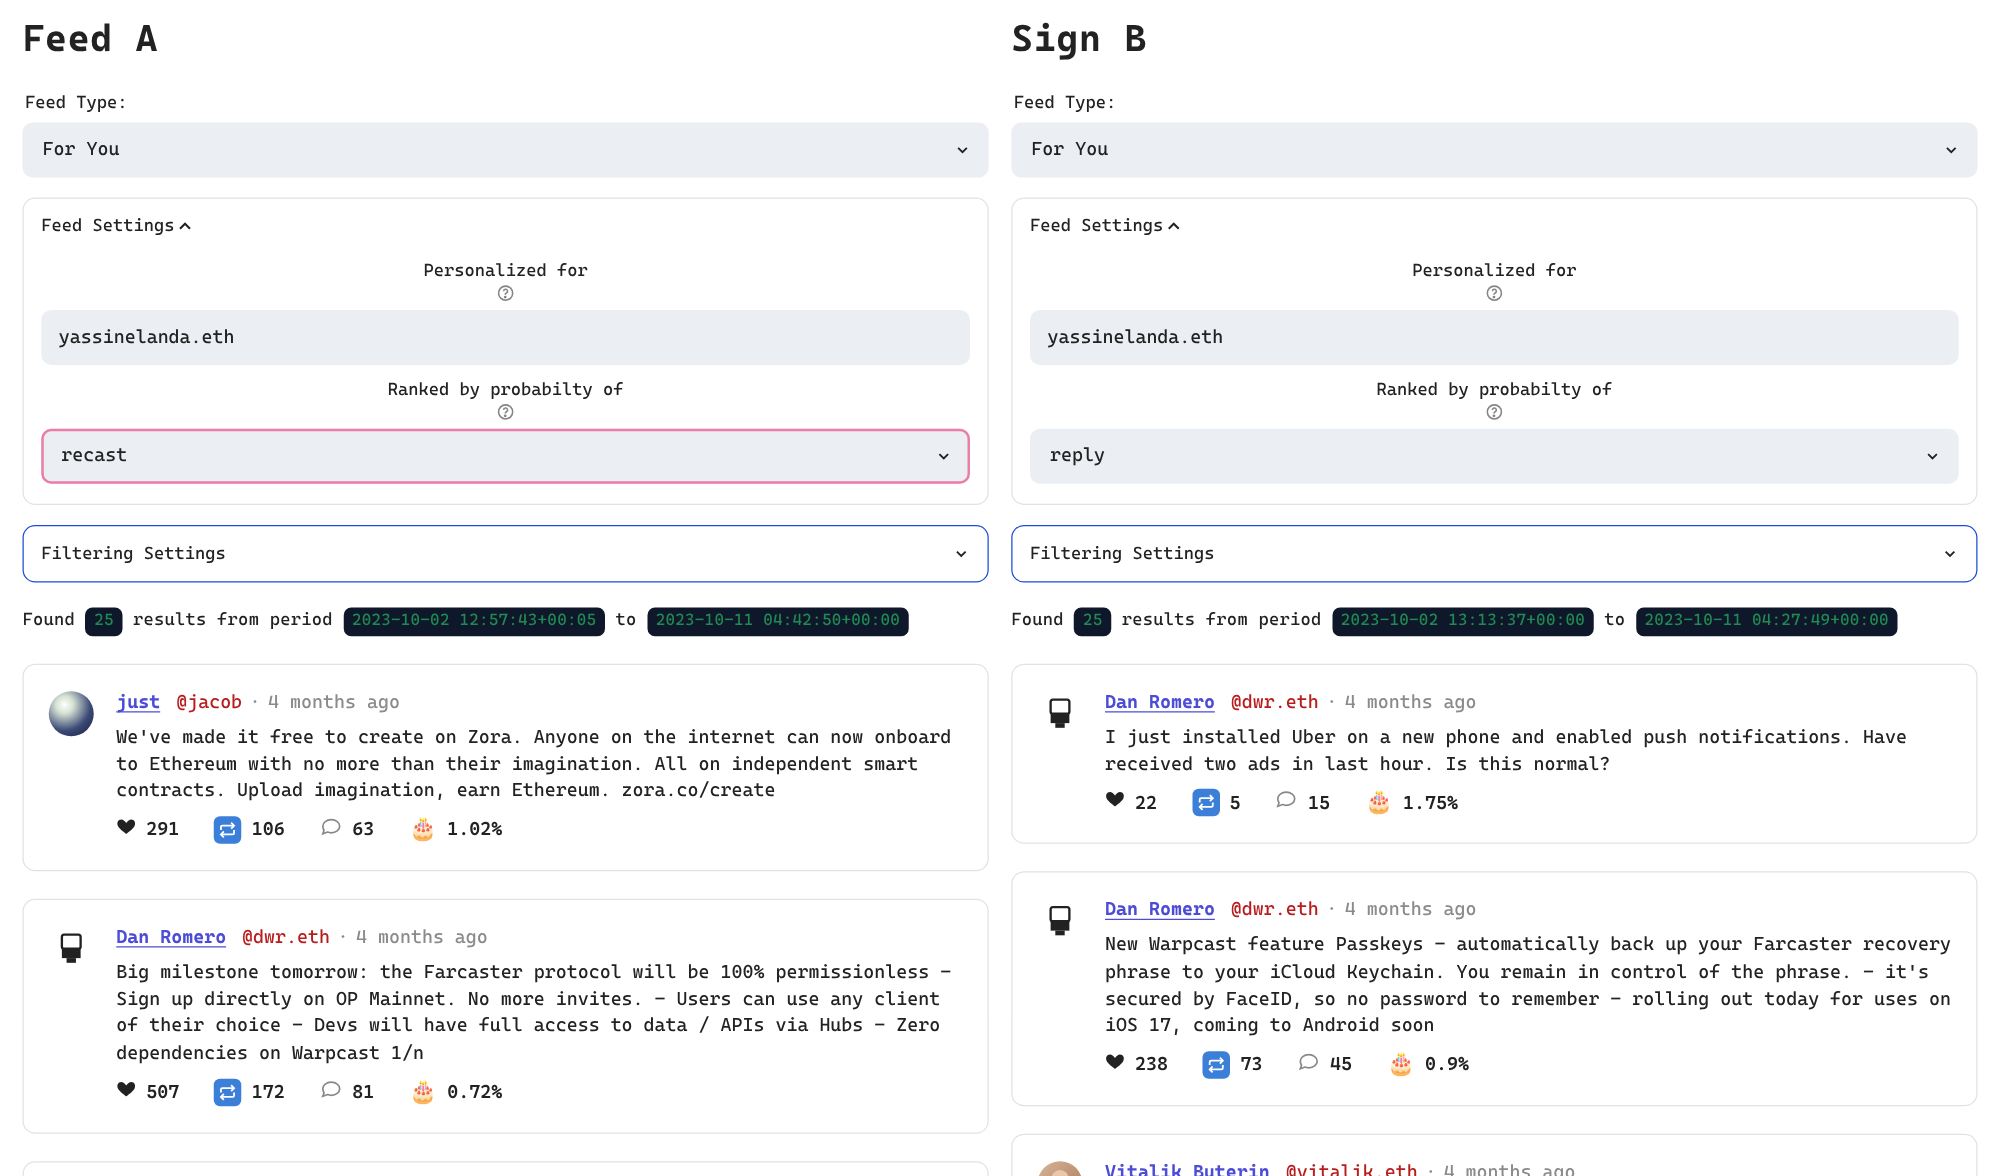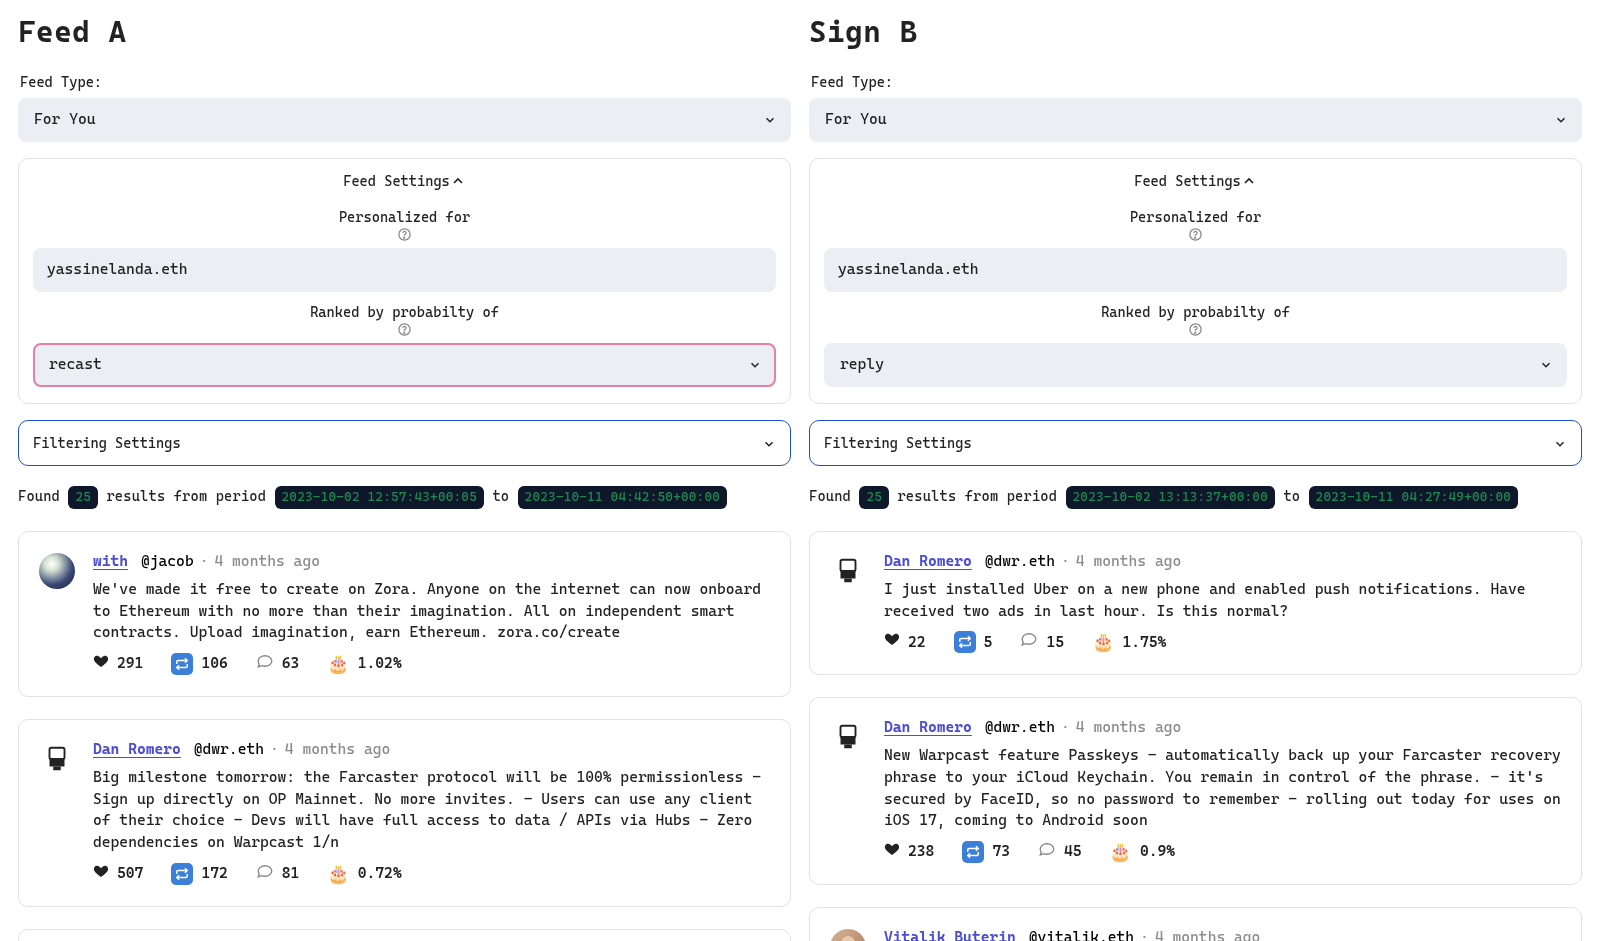--- a/index.html
+++ b/index.html
@@ -48,21 +48,21 @@
   .chevron svg, .help svg { display:block; }
   .panel {
     border: 1px solid #e2e2e2;
     border-radius: 10px;
     padding: 10px 14px 16px 14px;
     margin-top: 16px;
   }
   .panel-head {
     display: flex;
     align-items: center;
-    justify-content: center;
+    justify-content: flex-start;
     font-size: 14px;
     padding: 2px 0 6px 0;
   }
   .panel-head .chev-right { width:16px; height:16px; }
   .sub-row {
     display: flex;
     align-items: center;
     justify-content: space-between;
     margin-top: 10px;
     font-size: 14px;
@@ -118,21 +118,21 @@
     border-radius: 50%;
     flex-shrink: 0;
     margin-top: 2px;
     display:flex; align-items:center; justify-content:center;
     font-size: 20px;
     overflow:hidden;
   }
   .post-body { flex:1; min-width:0; }
   .byline { font-size: 15px; margin-bottom: 6px;}
   .byline .name { color:#4c4cd6; font-weight:700; text-decoration: underline; text-underline-offset: 3px; }
-  .byline .handle { color:#000000; margin-left:4px; }
+  .byline .handle { color:#b91c1c; margin-left:4px; }
   .byline .dot { color:#8b8b8b; margin:0 6px; }
   .byline .time { color:#8b8b8b; }
   .content { font-size:15px; white-space: normal; word-wrap: break-word;}
   .metrics {
     display:flex;
     align-items:center;
     gap: 28px;
     margin-top: 7px;
     font-weight: 600;
     font-size: 15px;
@@ -199,21 +199,21 @@
       <div class="collapsed-panel">
         <span>Filtering Settings</span>
         <span style="width: 14px; height: 14px;"><svg viewBox="0 0 24 24" fill="none" stroke="currentColor" stroke-width="2.5">
             <polyline points="6 9 12 15 18 9"></polyline>
           </svg></span>
       </div>
       <div class="found-line"><span>Found</span> <span class="chip">25</span> <span>results from period</span> <span class="chip">2023-10-02 12:57:43+00:05</span> <span>to</span> <span class="chip">2023-10-11 04:42:50+00:00</span></div>
       <div class="post">
         <div class="avatar" style="background: radial-gradient(circle at 35% 30%, rgb(255, 255, 255) 0%, rgb(214, 226, 210) 20%, rgb(60, 74, 120) 60%, rgb(18, 26, 54) 100%);"></div>
         <div class="post-body">
-          <div class="byline"><a href="#" class="name">with</a> <span class="handle">@jacob</span><span class="dot">·</span><span class="time">4 months ago</span></div>
+          <div class="byline"><a href="#" class="name">just</a> <span class="handle">@jacob</span><span class="dot">·</span><span class="time">4 months ago</span></div>
           <div class="content">We've made it free to create on Zora. Anyone on the internet can now onboard to Ethereum with no more than their imagination. All on independent smart contracts. Upload imagination, earn Ethereum. zora.co/create</div>
           <div class="metrics">
             <div class="metric">
               <span class="icon-heart"><svg viewBox="0 0 24 24" fill="currentColor">
                   <path d="M12 21s-7.5-4.9-10-9.4C.3 8 2.1 4 6 4c2.3 0 4 1.5 6 4 2-2.5 3.7-4 6-4 3.9 0 5.7 4 4 7.6C19.5 16.1 12 21 12 21z"></path>
                 </svg></span>
               <span>291</span>
             </div>
             <div class="metric">
               <span class="icon-recast">

